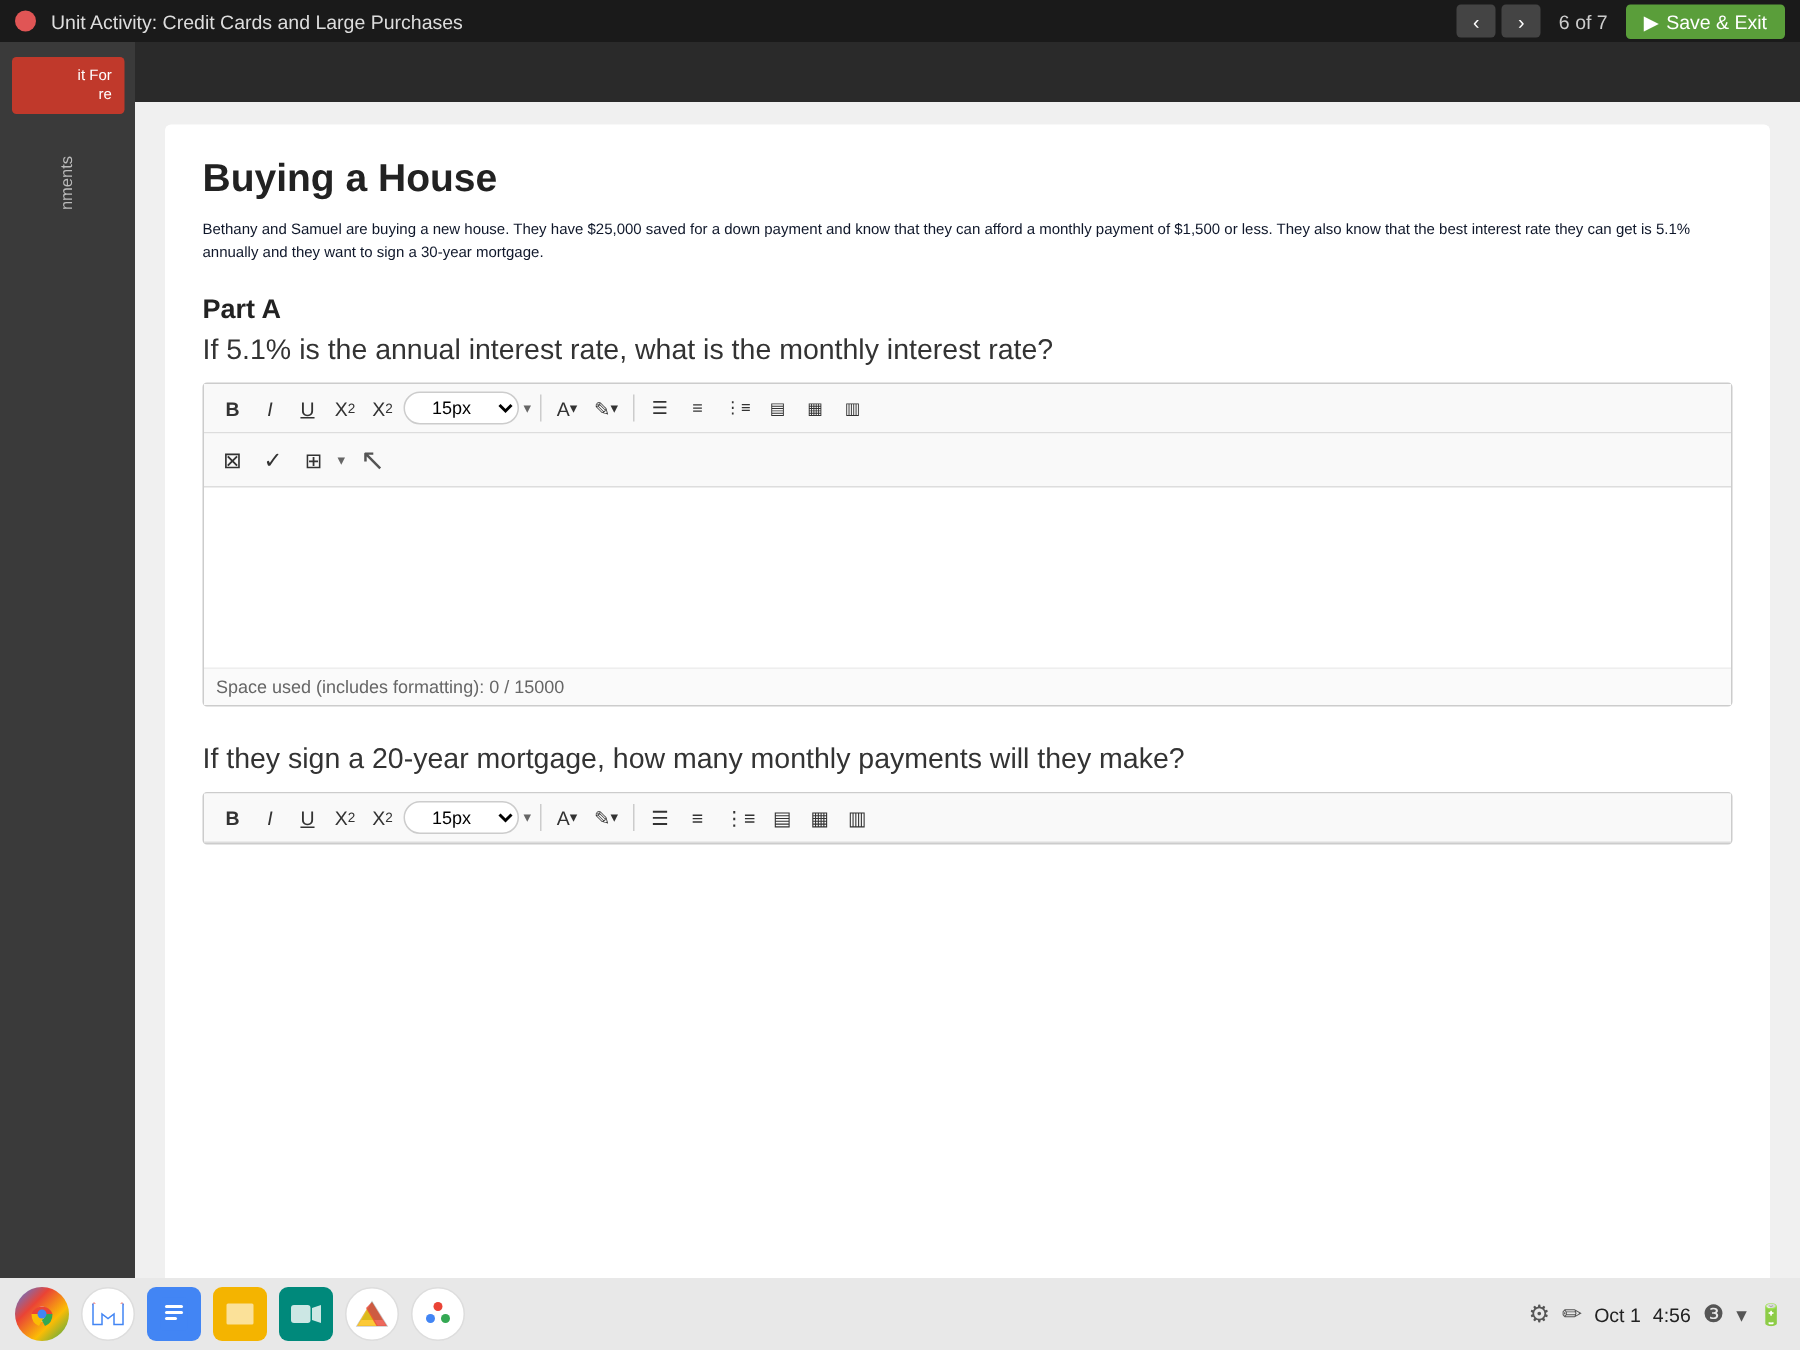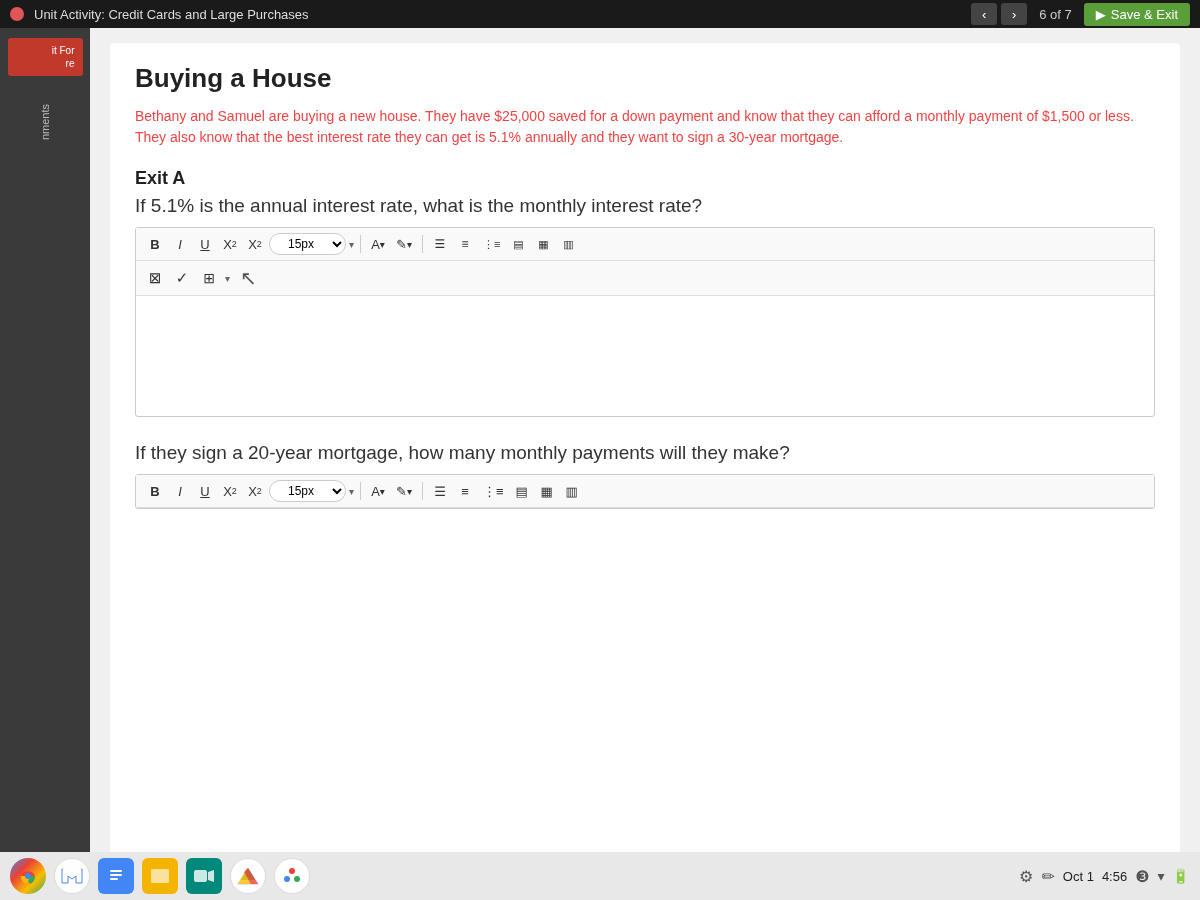--- a/index.html
+++ b/index.html
@@ -106,41 +106,42 @@
       width: 75px;
     }
 
     
     .content-area {
       flex: 1;
       background: #f0f0f0;
       overflow-y: auto;
       display: flex;
       flex-direction: column;
+      margin-top: 40px;
     }
 
     
     .content-panel {
       background: white;
       margin: 15px 20px;
       padding: 20px 25px;
       border-radius: 4px;
       flex: 1;
     }
 
     .page-title {
       font-size: 26px;
       font-weight: bold;
       color: #222;
       margin-bottom: 12px;
     }
 
     .intro-text {
-      font-size: 14px;
-      color: #ef4444;
+      font-size: 10px;
+      color: #0f172a;
       line-height: 1.5;
       margin-bottom: 20px;
     }
 
     
     .part-section {
       margin-bottom: 20px;
     }
 
     .part-title {
@@ -341,21 +342,21 @@
   </div>
 
   <div class="content-area">
     <div class="content-panel">
 
       <h1 class="page-title">Buying a House</h1>
 
       <p class="intro-text">Bethany and Samuel are buying a new house. They have $25,000 saved for a down payment and know that they can afford a monthly payment of $1,500 or less. They also know that the best interest rate they can get is 5.1% annually and they want to sign a 30-year mortgage.</p>
 
       <div class="part-section">
-        <h2 class="part-title">Exit A</h2>
+        <h2 class="part-title">Part A</h2>
         <p class="part-question">If 5.1% is the annual interest rate, what is the monthly interest rate?</p>
 
         <div class="editor-container">
 
           <div class="editor-toolbar">
             <button class="toolbar-btn bold">B</button>
             <button class="toolbar-btn italic">I</button>
             <button class="toolbar-btn underline">U</button>
             <button class="toolbar-btn">X<sup>2</sup></button>
             <button class="toolbar-btn">X<sub>2</sub></button>
@@ -399,20 +400,21 @@
           <div class="editor-toolbar-row2">
             <button class="toolbar-btn" style="font-size:15px;">⊠</button>
             <button class="toolbar-btn" style="font-size:15px;">✓</button>
             <button class="toolbar-btn" style="font-size:14px;">⊞</button>
             <span class="dropdown-arrow">▾</span>
             <span style="font-size:20px; color:#555; margin-left:5px;">↖</span>
           </div>
 
           <div class="editor-body" contenteditable="true" style=""></div>
 
+          <div class="editor-footer">Space used (includes formatting): 0 / 15000</div>
         </div>
       </div>
 
       <div class="part-section" style="margin-top: 25px;">
         <p class="part-question">If they sign a 20-year mortgage, how many monthly payments will they make?</p>
 
         <div class="editor-container">
 
           <div class="editor-toolbar">
             <button class="toolbar-btn bold">B</button>

